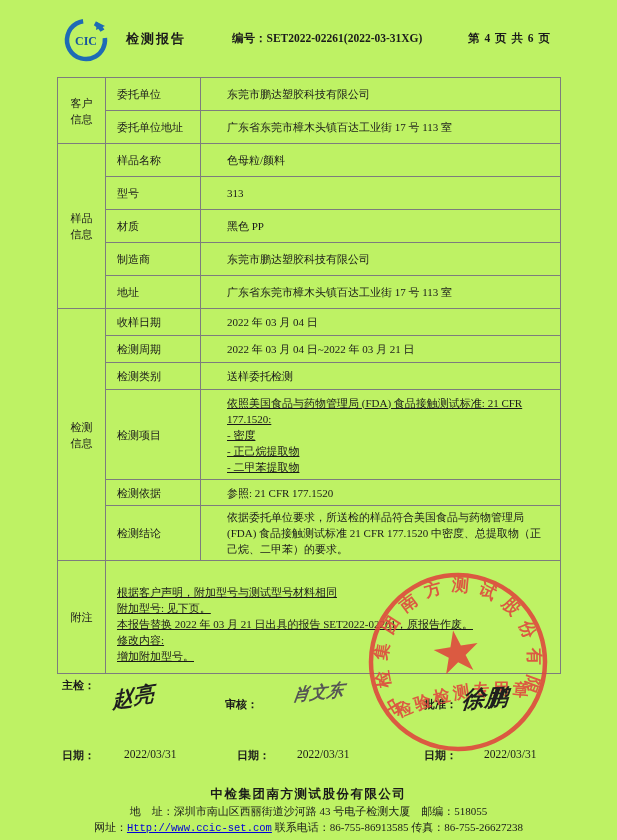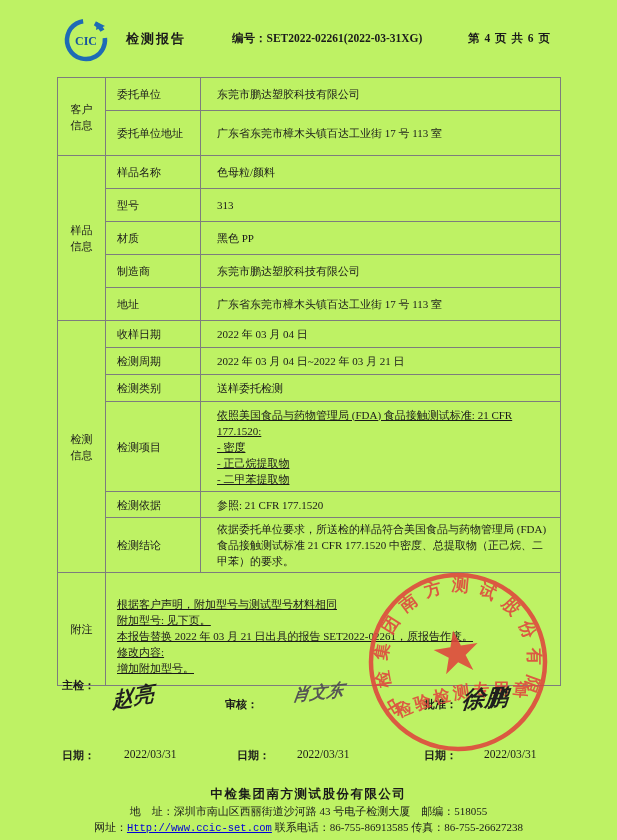--- a/index.html
+++ b/index.html
@@ -10,21 +10,21 @@
   .hdr-logo { position:absolute; left:63px; top:17px; width:46px; height:46px; }
   .hdr-title { position:absolute; left:126px; top:30px; font-size:13px; font-weight:700; letter-spacing:2px; }
   .hdr-no { position:absolute; left:232px; top:31px; font-size:11.5px; font-weight:700; }
   .hdr-page { position:absolute; left:468px; top:31px; font-size:11.5px; font-weight:700; letter-spacing:1px; }
 
   
   table.report { position:absolute; left:57px; top:77px; width:504px; border-collapse:collapse; table-layout:fixed; }
   table.report td { border:1px solid #7d7d7d; font-size:11px; vertical-align:middle; line-height:16px; }
   td.group { width:48px; text-align:center; line-height:22px; }
   td.flabel { width:95px; padding-left:11px; }
-  td.fvalue { padding-left:16px; padding-right:8px; }
+  td.fvalue { padding-left:26px; padding-right:8px; }
   .multiline { white-space:pre-line;text-decoration:underline; }
   td.proj { line-height:18px; padding-top:2px; padding-bottom:2px; }
   td.concl { line-height:16.5px; padding-top:3px; padding-bottom:3px; }
   td.notes { line-height:21px; padding-top:18px; padding-bottom:5px; padding-left:11px; }
 
   
   .stamp { position:absolute; left:362px; top:566px; width:192px; height:192px; z-index:6; opacity:0.88; transform:rotate(-9deg); pointer-events:none; }
   .stamp text, .stamp textPath { fill:#e0463d; font-family:"DejaVu Sans",sans-serif; }
 
   
@@ -60,21 +60,21 @@
 
     <tbody>
         <tr style="height:33px;">
       <td class="group" rowspan="2">
         <div>客户</div>
         <div>信息</div>
       </td>
       <td class="flabel">委托单位</td>
       <td class="fvalue">东莞市鹏达塑胶科技有限公司</td>
     </tr>
-    <tr style="height:45px;margin-top:20px;">
+    <tr style="height:33px;margin-top:20px;">
       <td class="flabel">委托单位地址</td>
       <td class="fvalue">广东省东莞市樟木头镇百达工业街 17 号 113 室</td>
     </tr>
 
     <tr style="height:33px;">
       <td class="group" rowspan="5">
         <div>样品</div>
         <div>信息</div>
       </td>
       <td class="flabel">样品名称</td>

